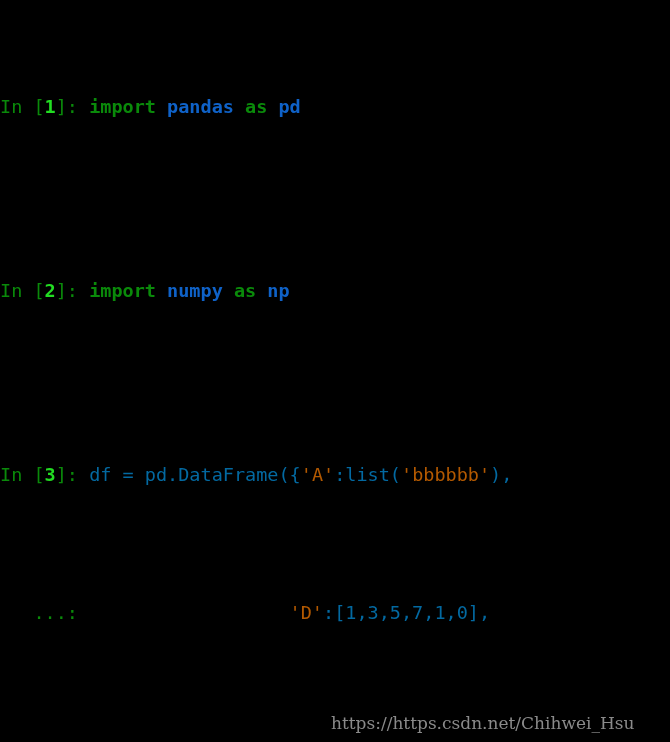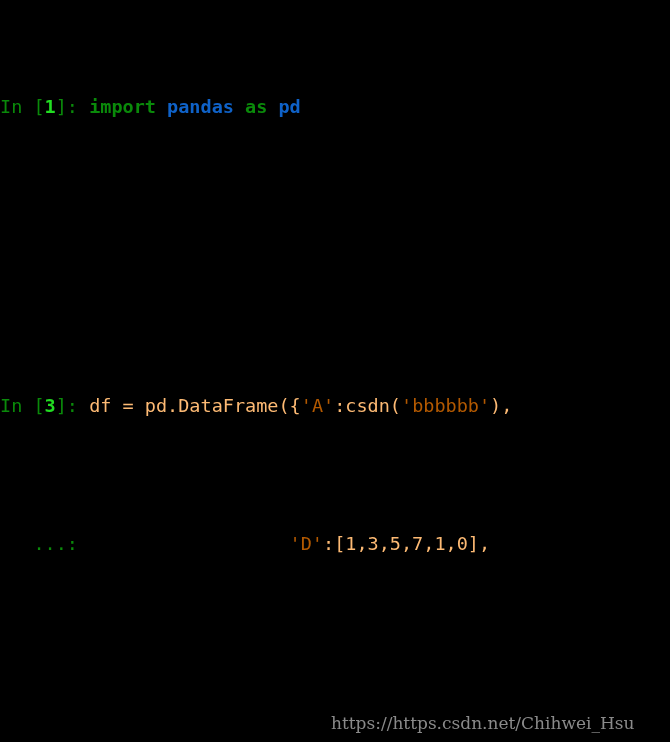--- a/index.html
+++ b/index.html
@@ -18,21 +18,21 @@
     width:670px;height:742px;
     padding:3px 0 0 0;
     box-sizing:border-box;
     white-space:pre;
   }
   .line{height:23px;white-space:pre;}
   .blank{height:23px;}
   .pin{color:#0a8a0a;}         
   .pnum-in{color:#22dd22;font-weight:bold;}
   .cont{color:#0a8a0a;}
-  .code{color:#fdba74;}
+  .code{color:#0369a1;}
   .kw{color:#0a8a0a;font-weight:bold;}
   .mod{color:#0f62c8;font-weight:bold;}
   .str{color:#b35900;}
   #watermark{
     position:absolute;
     left:331px;top:713px;
     color:#8a8a8a;
     font-family:"DejaVu Serif","Liberation Serif",serif;
     font-size:17px;
     line-height:20px;
@@ -43,24 +43,25 @@
 </head>
 <body>
 
 <div id="console">
 
   
   <div class="line"><span class="pin">In </span><span class="pin">[</span><span class="pnum-in">1</span><span class="pin">]: </span><span class="kw">import</span><span class="code"> </span><span class="mod">pandas</span><span class="code"> </span><span class="kw">as</span><span class="code"> </span><span class="mod">pd</span></div>
   <div class="blank"></div>
 
   
+  <div class="line"><span class="pin">In </span><span class="pin">[</span><span class="pnum-in">2</span><span class="pin">]: </span><span class="kw">import</span><span class="code"> </span><span class="mod">numpy</span><span class="code"> </span><span class="kw">as</span><span class="code"> </span><span class="mod">np</span></div>
   <div class="blank"></div>
 
   
-  <div class="line"><span class="pin">In </span><span class="pin">[</span><span class="pnum-in">3</span><span class="pin">]: </span><span class="code">df = pd.DataFrame({</span><span class="str">'A'</span><span class="code">:csdn(</span><span class="str">'bbbbbb'</span><span class="code">),</span></div>
+  <div class="line"><span class="pin">In </span><span class="pin">[</span><span class="pnum-in">3</span><span class="pin">]: </span><span class="code">df = pd.DataFrame({</span><span class="str">'A'</span><span class="code">:list(</span><span class="str">'bbbbbb'</span><span class="code">),</span></div>
 
 
 
   <div class="line"><span class="cont">   ...: </span><span class="code">                  </span><span class="str">'D'</span><span class="code">:[1,3,5,7,1,0],</span></div>
 
   
 
   
 
   

